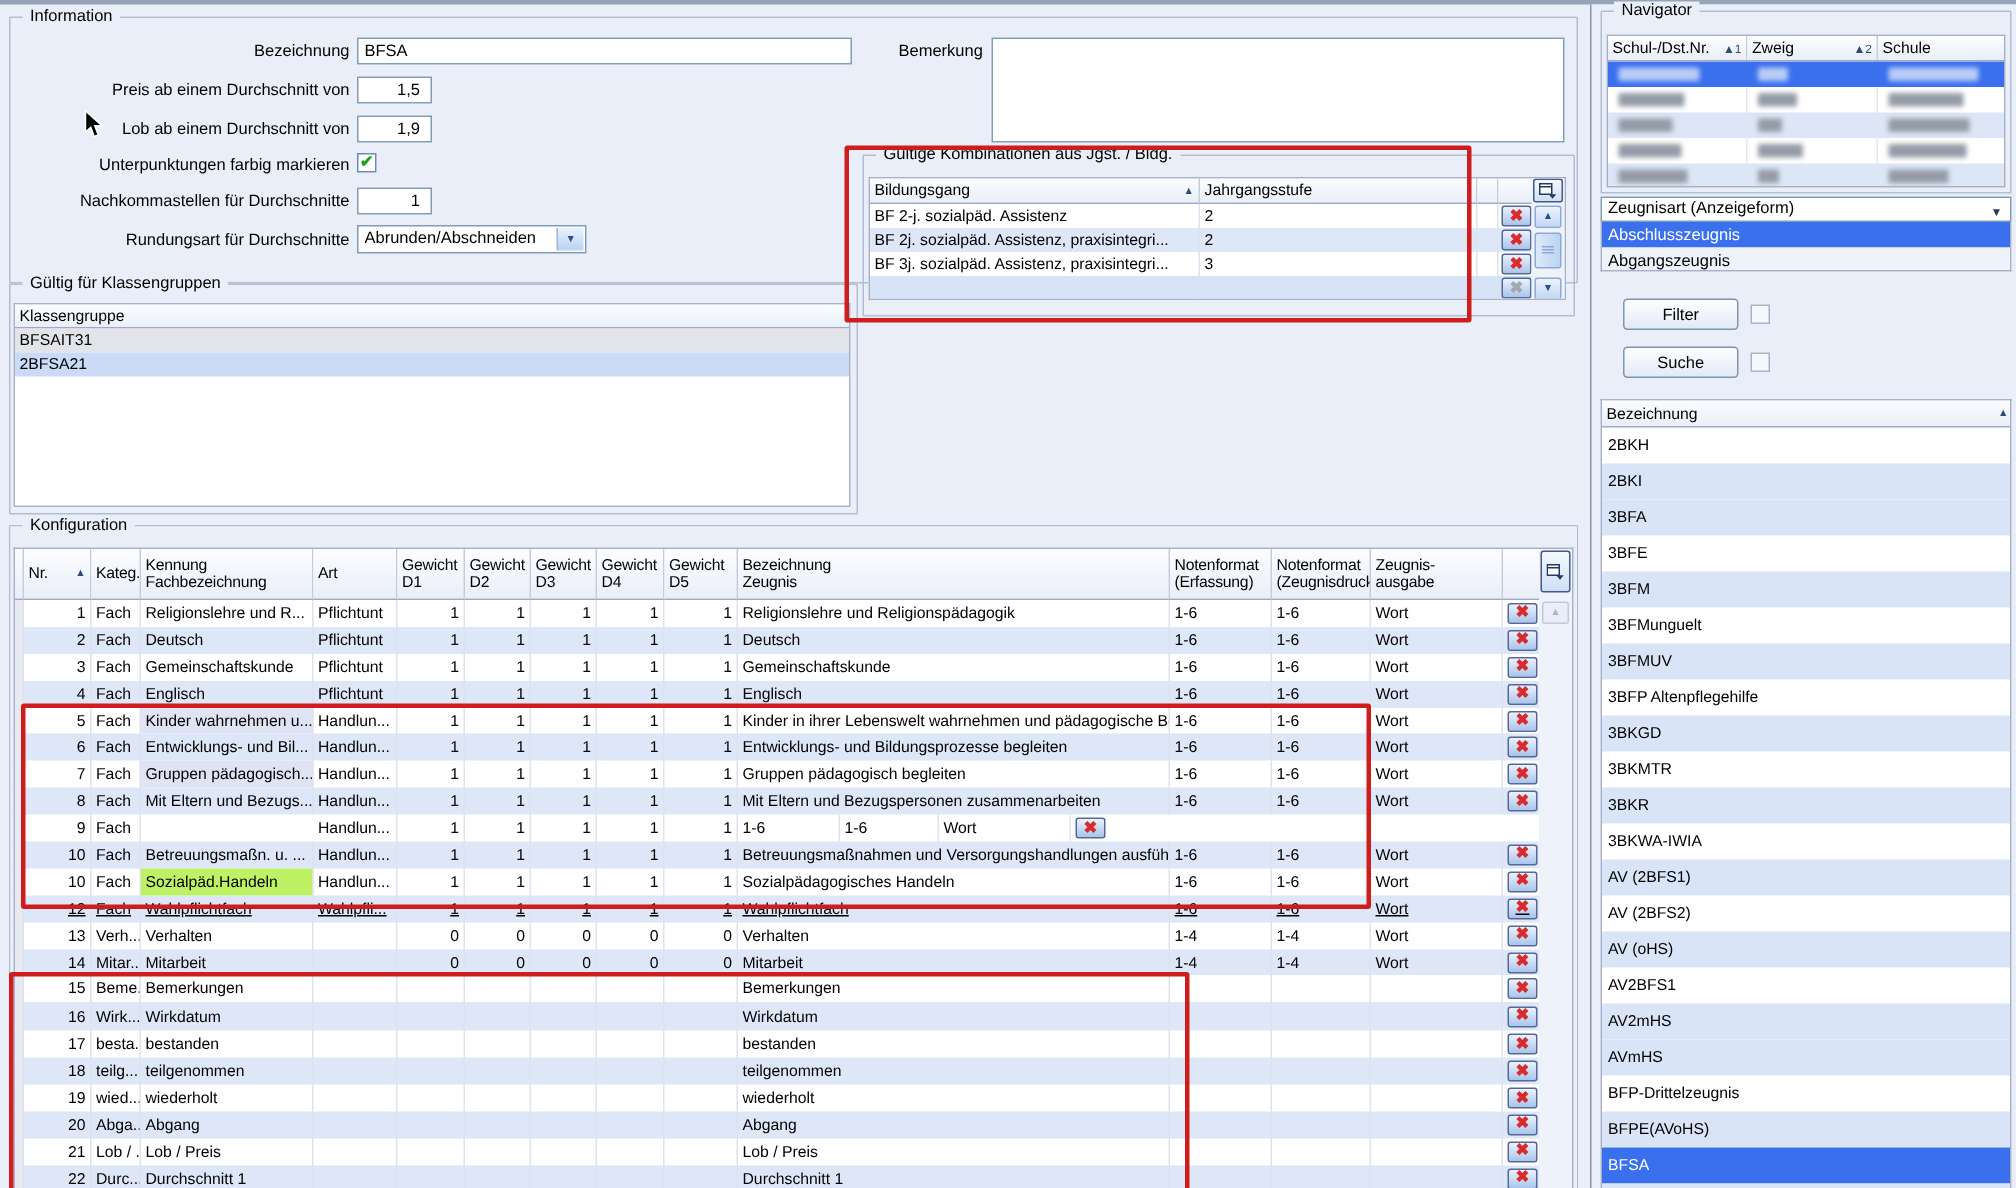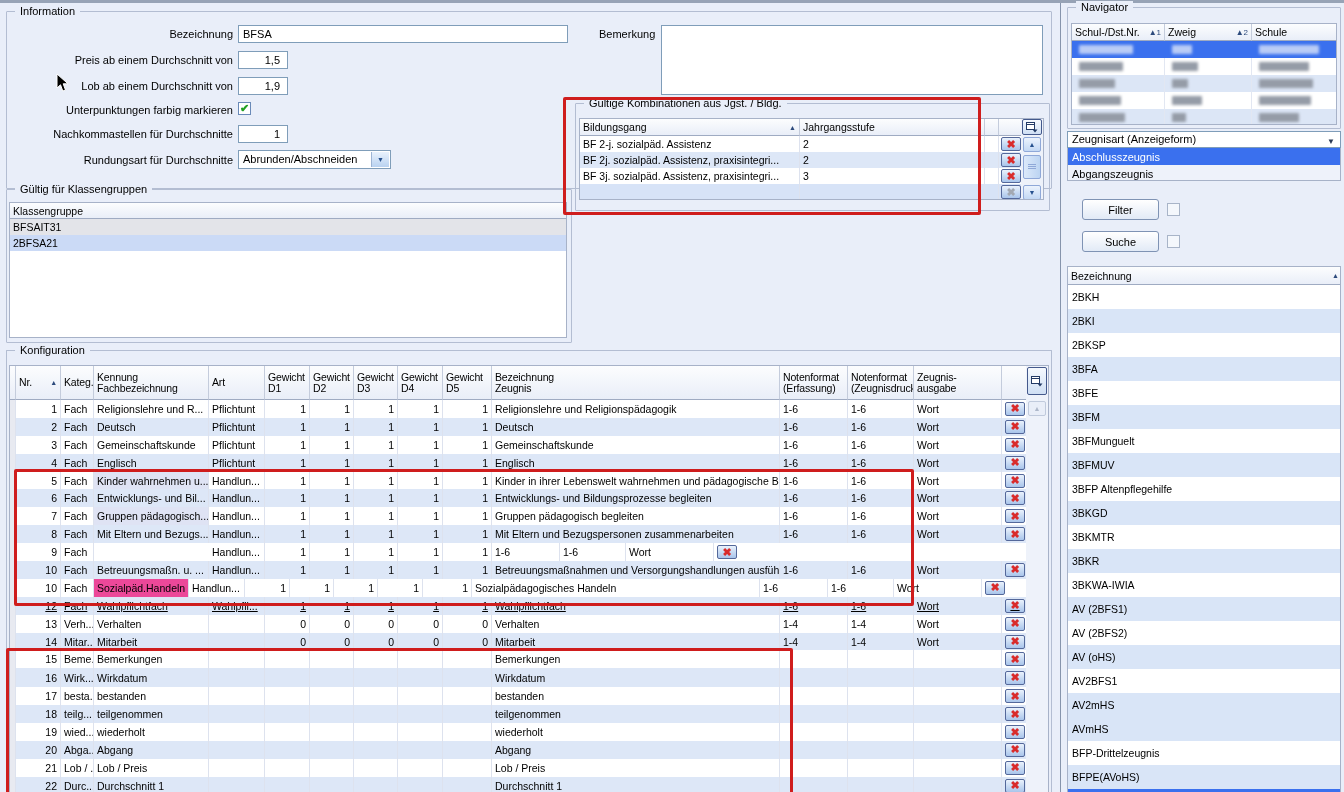--- a/index.html
+++ b/index.html
@@ -403,21 +403,21 @@
               <div class="cell" style="width: 66px;">1-6</div>
               <div class="cell" style="width: 88px;">Wort</div>
               <div class="cell" style="width: 26px; padding: 0px; border-right: none;">
                 <div class="xbtn">✖</div>
               </div>
             </div>
             <div class="trow" style="height: 17.9px;">
               <div class="cell" style="width: 6px; padding: 0px; background: rgb(232, 234, 241);"></div>
               <div class="cell r" style="width: 45px;">10</div>
               <div class="cell" style="width: 33px;">Fach</div>
-              <div class="cell" style="width: 95px; background: #ec4899;">Sozialpäd.Handeln</div>
+              <div class="cell" style="width: 115px; background: #bef264;">Sozialpäd.Handeln</div>
               <div class="cell" style="width: 56px;">Handlun...</div>
               <div class="cell r" style="width: 45px;">1</div>
               <div class="cell r" style="width: 44px;">1</div>
               <div class="cell r" style="width: 44px;">1</div>
               <div class="cell r" style="width: 45px;">1</div>
               <div class="cell r" style="width: 49px;">1</div>
               <div class="cell" style="width: 288px;">Sozialpädagogisches Handeln</div>
               <div class="cell" style="width: 68px;">1-6</div>
               <div class="cell" style="width: 66px;">1-6</div>
               <div class="cell" style="width: 88px;">Wort</div>
@@ -756,21 +756,20 @@
     <div class="tbl" style="left:6px; top:263px; width:274px; height:529px; border-bottom:none;">
       <div class="trow" style="height:18px;">
         <div class="cell hcell" style="width:274px; border-right:none; justify-content:space-between;">
           <span>Bezeichnung</span>
           <span class="sortarrow">▲</span>
         </div>
       </div>
       <div id="bez-body">
           <div class="navlist-item">2BKH</div>
           <div class="navlist-item" style="background: rgb(217, 229, 247);">2BKI</div>
-          <div class="navlist-item">2BKSP</div>
           <div class="navlist-item" style="background: rgb(217, 229, 247);">3BFA</div>
           <div class="navlist-item">3BFE</div>
           <div class="navlist-item" style="background: rgb(217, 229, 247);">3BFM</div>
           <div class="navlist-item">3BFMunguelt</div>
           <div class="navlist-item" style="background: rgb(217, 229, 247);">3BFMUV</div>
           <div class="navlist-item">3BFP Altenpflegehilfe</div>
           <div class="navlist-item" style="background: rgb(217, 229, 247);">3BKGD</div>
           <div class="navlist-item">3BKMTR</div>
           <div class="navlist-item" style="background: rgb(217, 229, 247);">3BKR</div>
           <div class="navlist-item">3BKWA-IWIA</div>

